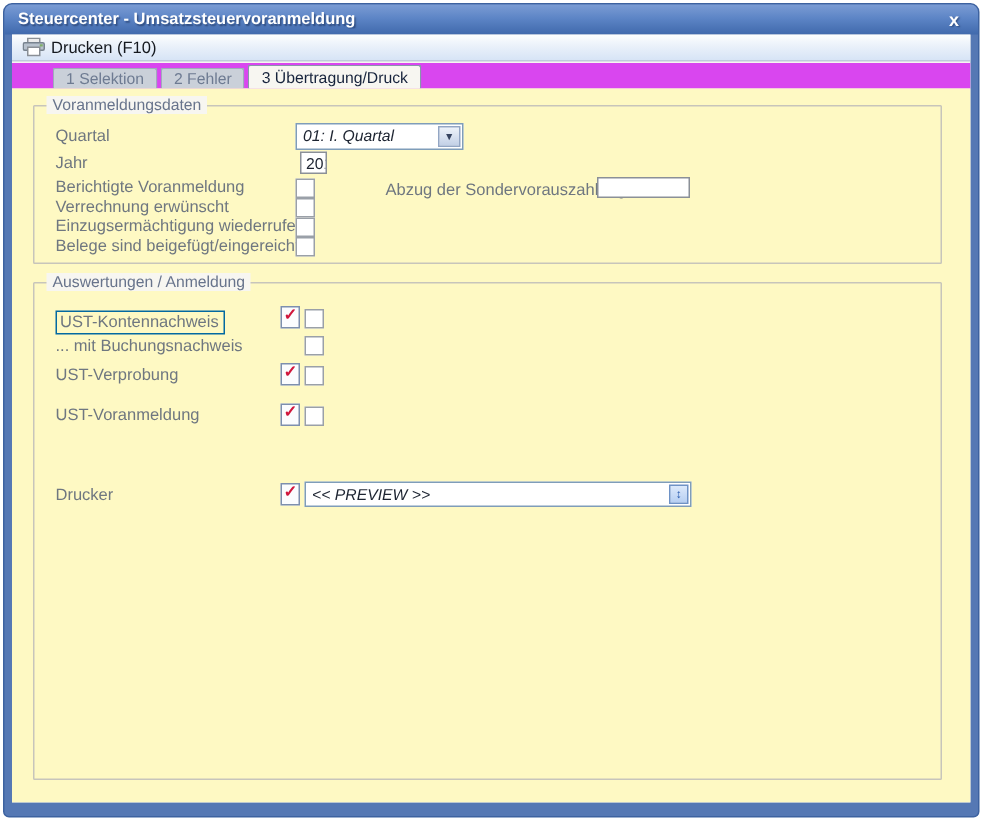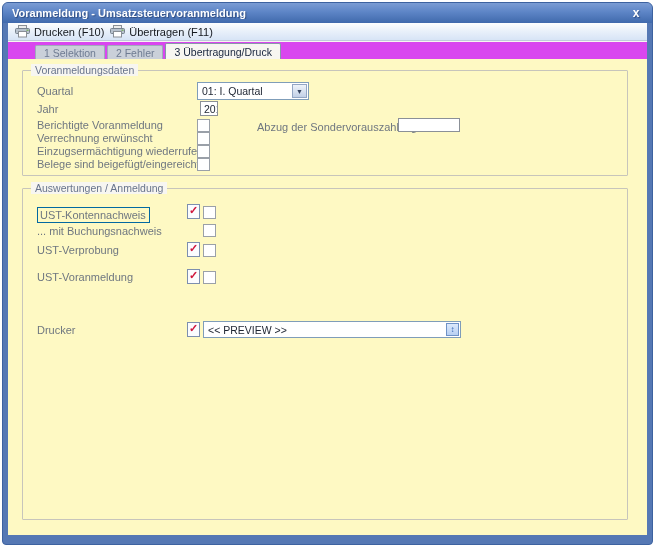--- a/index.html
+++ b/index.html
@@ -36,21 +36,21 @@
   
   .body-area {
     position:absolute; left:5px; right:5px; top:20px; bottom:9px;
     background:#f7f6f1; overflow:hidden;
   }
   
   .toolbar {
     position:absolute; left:0; right:0; top:0; height:18px;
     background:linear-gradient(#fdfefe 0%, #eaf1fa 45%, #d7e4f6 100%);
     border-bottom:1px solid #bfcbdc;
-    display:flex; align-items:center; padding:0 4px; box-sizing:border-box;
+    display:flex; align-items:center; padding:0 4px; gap:12px; box-sizing:border-box;
   }
   .tool-btn {
     display:flex; align-items:center; gap:4px; height:16px;
     font-size:11px; color:#15191f; padding:0 3px; cursor:default;
   }
   .tool-btn svg { display:block; }
   
   .tabstrip {
     position:absolute; left:0; right:0; top:19px; height:17px;
     background:#d946ef;
@@ -92,21 +92,21 @@
   .cb {
     position:absolute; width:11px; height:11px; box-sizing:content-box;
     background:#ffffff; border:1px solid #9aa0a8;
   }
   .combo {
     position:absolute; background:#ffffff; border:1px solid #7f9db9;
     box-sizing:border-box; font-size:10.5px; color:#1c2330;
   }
   .combo .combo-text {
     position:absolute; left:4px; top:1px; right:16px; overflow:hidden;
-    white-space:nowrap; line-height:14px;
+    white-space:nowrap; line-height:14px;font-style:italic;
   }
   .drop-btn {
     position:absolute; right:1px; top:1px; bottom:1px; width:15px;
     background:linear-gradient(#eef3fa, #c2d0e6);
     border:1px solid #93a6c4; box-sizing:border-box;
     display:flex; align-items:center; justify-content:center;
     font-size:7px; color:#35435f;
   }
   .spin-btn {
     position:absolute; right:1px; top:1px; bottom:1px; width:13px;
@@ -132,49 +132,38 @@
     position:absolute; left:11px; top:-3px;
     border:1px solid #0369a1; padding:1px 3px 1px 2px; background:transparent;
   }
 </style>
 </head>
 <body>
 
 <div class="window">
 
   <div class="titlebar">
-    <span class="title">Voranmeldung - Umsatzsteuervoranmeldung</span>
+    <span class="title">Steuercenter - Umsatzsteuervoranmeldung</span>
     <span class="close-btn">x</span>
   </div>
 
   <div class="body-area">
 
     <div class="toolbar">
       <div class="tool-btn">
         <span>
           <svg width="15" height="13" viewBox="0 0 15 13">
             <rect x="3.5" y="0.5" width="8" height="3" fill="#ececec" stroke="#8a8f96"></rect>
             <rect x="0.5" y="3.5" width="14" height="5" rx="1" fill="#b7c1cd" stroke="#78838f"></rect>
             <rect x="3.5" y="6.5" width="8" height="5.5" fill="#ffffff" stroke="#8a8f96"></rect>
             <rect x="11.5" y="4.5" width="2" height="1.5" fill="#7fae68"></rect>
           </svg>
         </span>
         <span class="tool-label">Drucken (F10)</span>
       </div>
-      <div class="tool-btn">
-        <span>
-          <svg width="15" height="13" viewBox="0 0 15 13">
-            <rect x="3.5" y="0.5" width="8" height="3" fill="#ececec" stroke="#8a8f96"></rect>
-            <rect x="0.5" y="3.5" width="14" height="5" rx="1" fill="#b7c1cd" stroke="#78838f"></rect>
-            <rect x="3.5" y="6.5" width="8" height="5.5" fill="#ffffff" stroke="#8a8f96"></rect>
-            <rect x="11.5" y="4.5" width="2" height="1.5" fill="#7fae68"></rect>
-          </svg>
-        </span>
-        <span class="tool-label">Übertragen (F11)</span>
-      </div>
     </div>
 
     <div class="tabstrip">
       <div class="tab inactive">1 Selektion</div>
       <div class="tab inactive">2 Fehler</div>
       <div class="tab active">3 Übertragung/Druck</div>
     </div>
 
     <div class="content">
 

